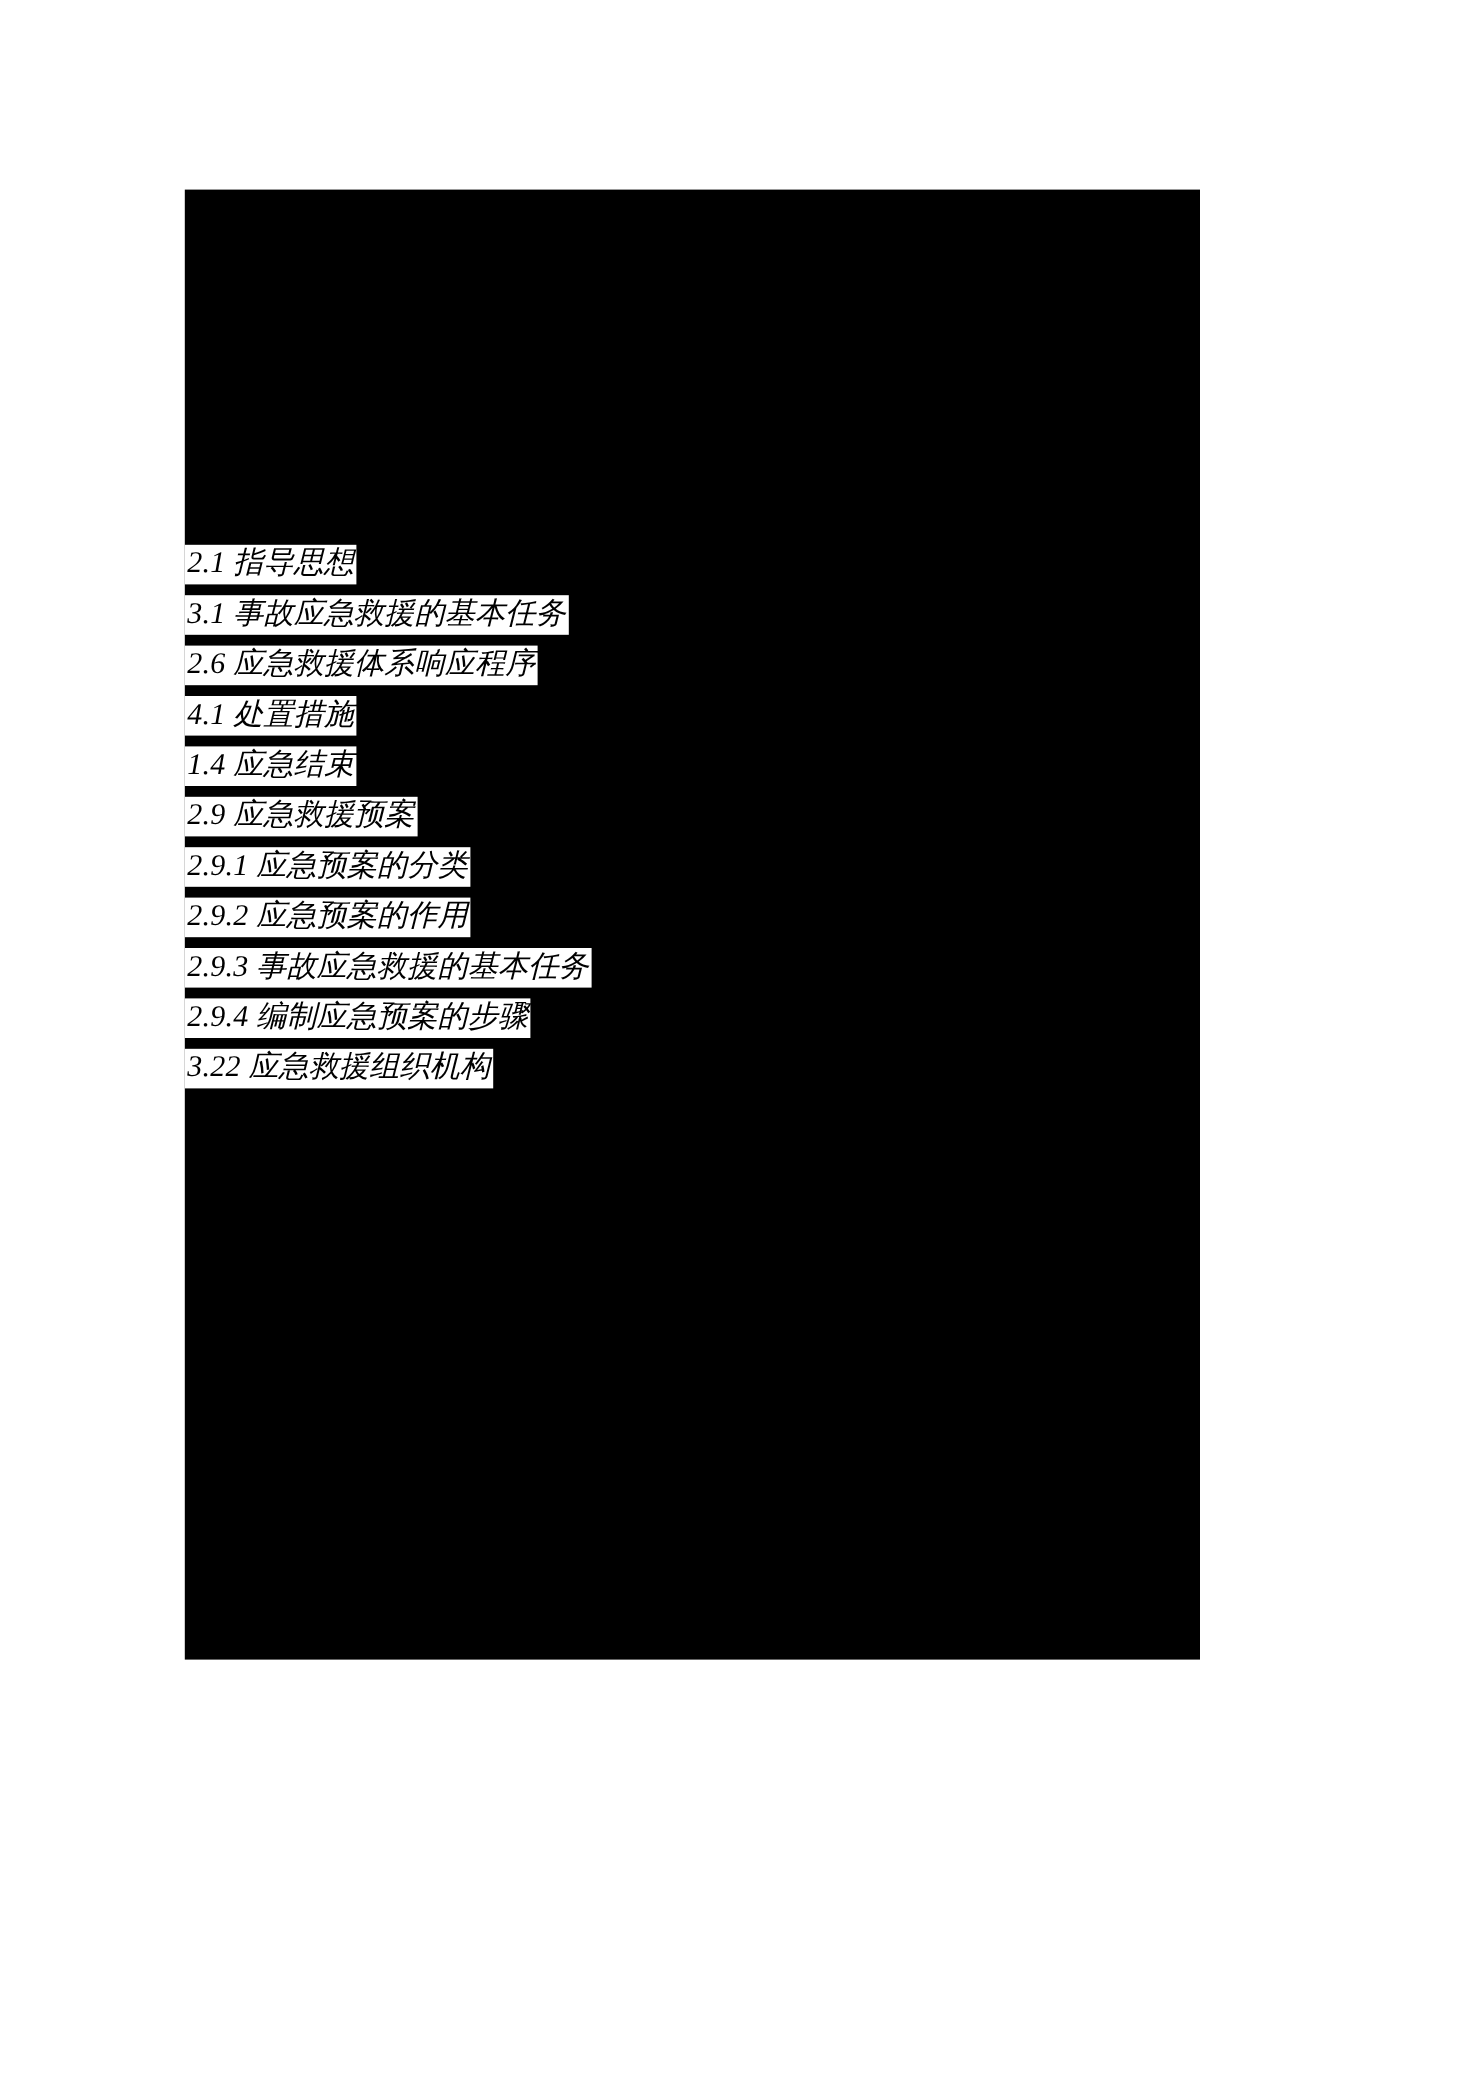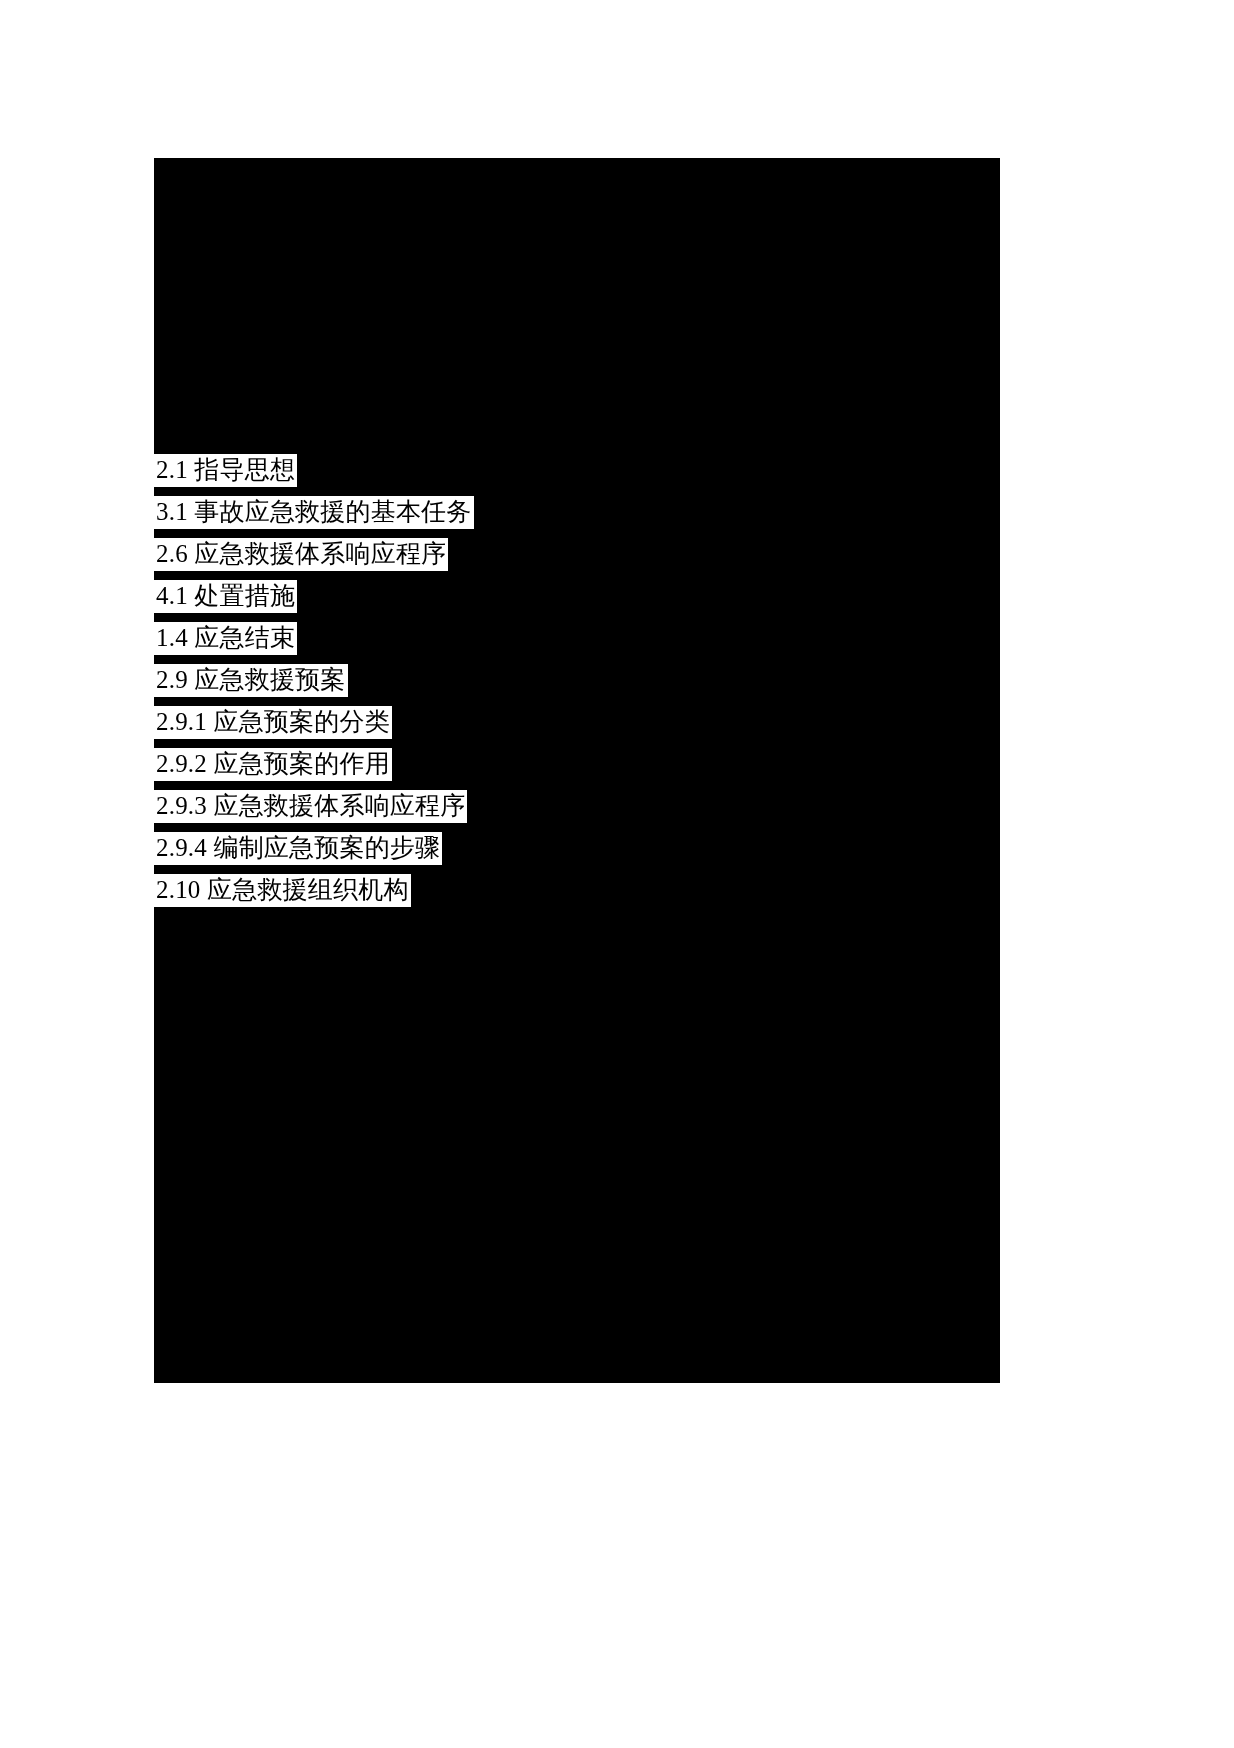--- a/index.html
+++ b/index.html
@@ -31,20 +31,21 @@
     position: absolute;
     left: 154px;
     top: 452px;
     width: 846px;
   }
   .toc-entry {
     display: block;
     height: 42px;
     line-height: 42px;
     white-space: nowrap;
+    font-style: italic;
   }
   .toc-entry .toc-text {
     display: inline-block;
     background: #ffffff;
     color: #000000;
     font-size: 25px;
     line-height: 30px;
     padding: 1px 2px 2px 2px;
     font-family: "Liberation Serif", serif;
     letter-spacing: 0.2px;
@@ -76,23 +77,23 @@
     <div class="toc-entry">
       <span class="toc-text">2.9 应急救援预案</span>
     </div>
     <div class="toc-entry">
       <span class="toc-text">2.9.1 应急预案的分类</span>
     </div>
     <div class="toc-entry">
       <span class="toc-text">2.9.2 应急预案的作用</span>
     </div>
     <div class="toc-entry">
-      <span class="toc-text">2.9.3 应急救援体系响应程序</span>
+      <span class="toc-text">2.9.3 事故应急救援的基本任务</span>
     </div>
     <div class="toc-entry">
       <span class="toc-text">2.9.4 编制应急预案的步骤</span>
     </div>
     <div class="toc-entry">
-      <span class="toc-text">2.10 应急救援组织机构</span>
+      <span class="toc-text">3.22 应急救援组织机构</span>
     </div>
   </div>
 
 </div>
 
 </body></html>

